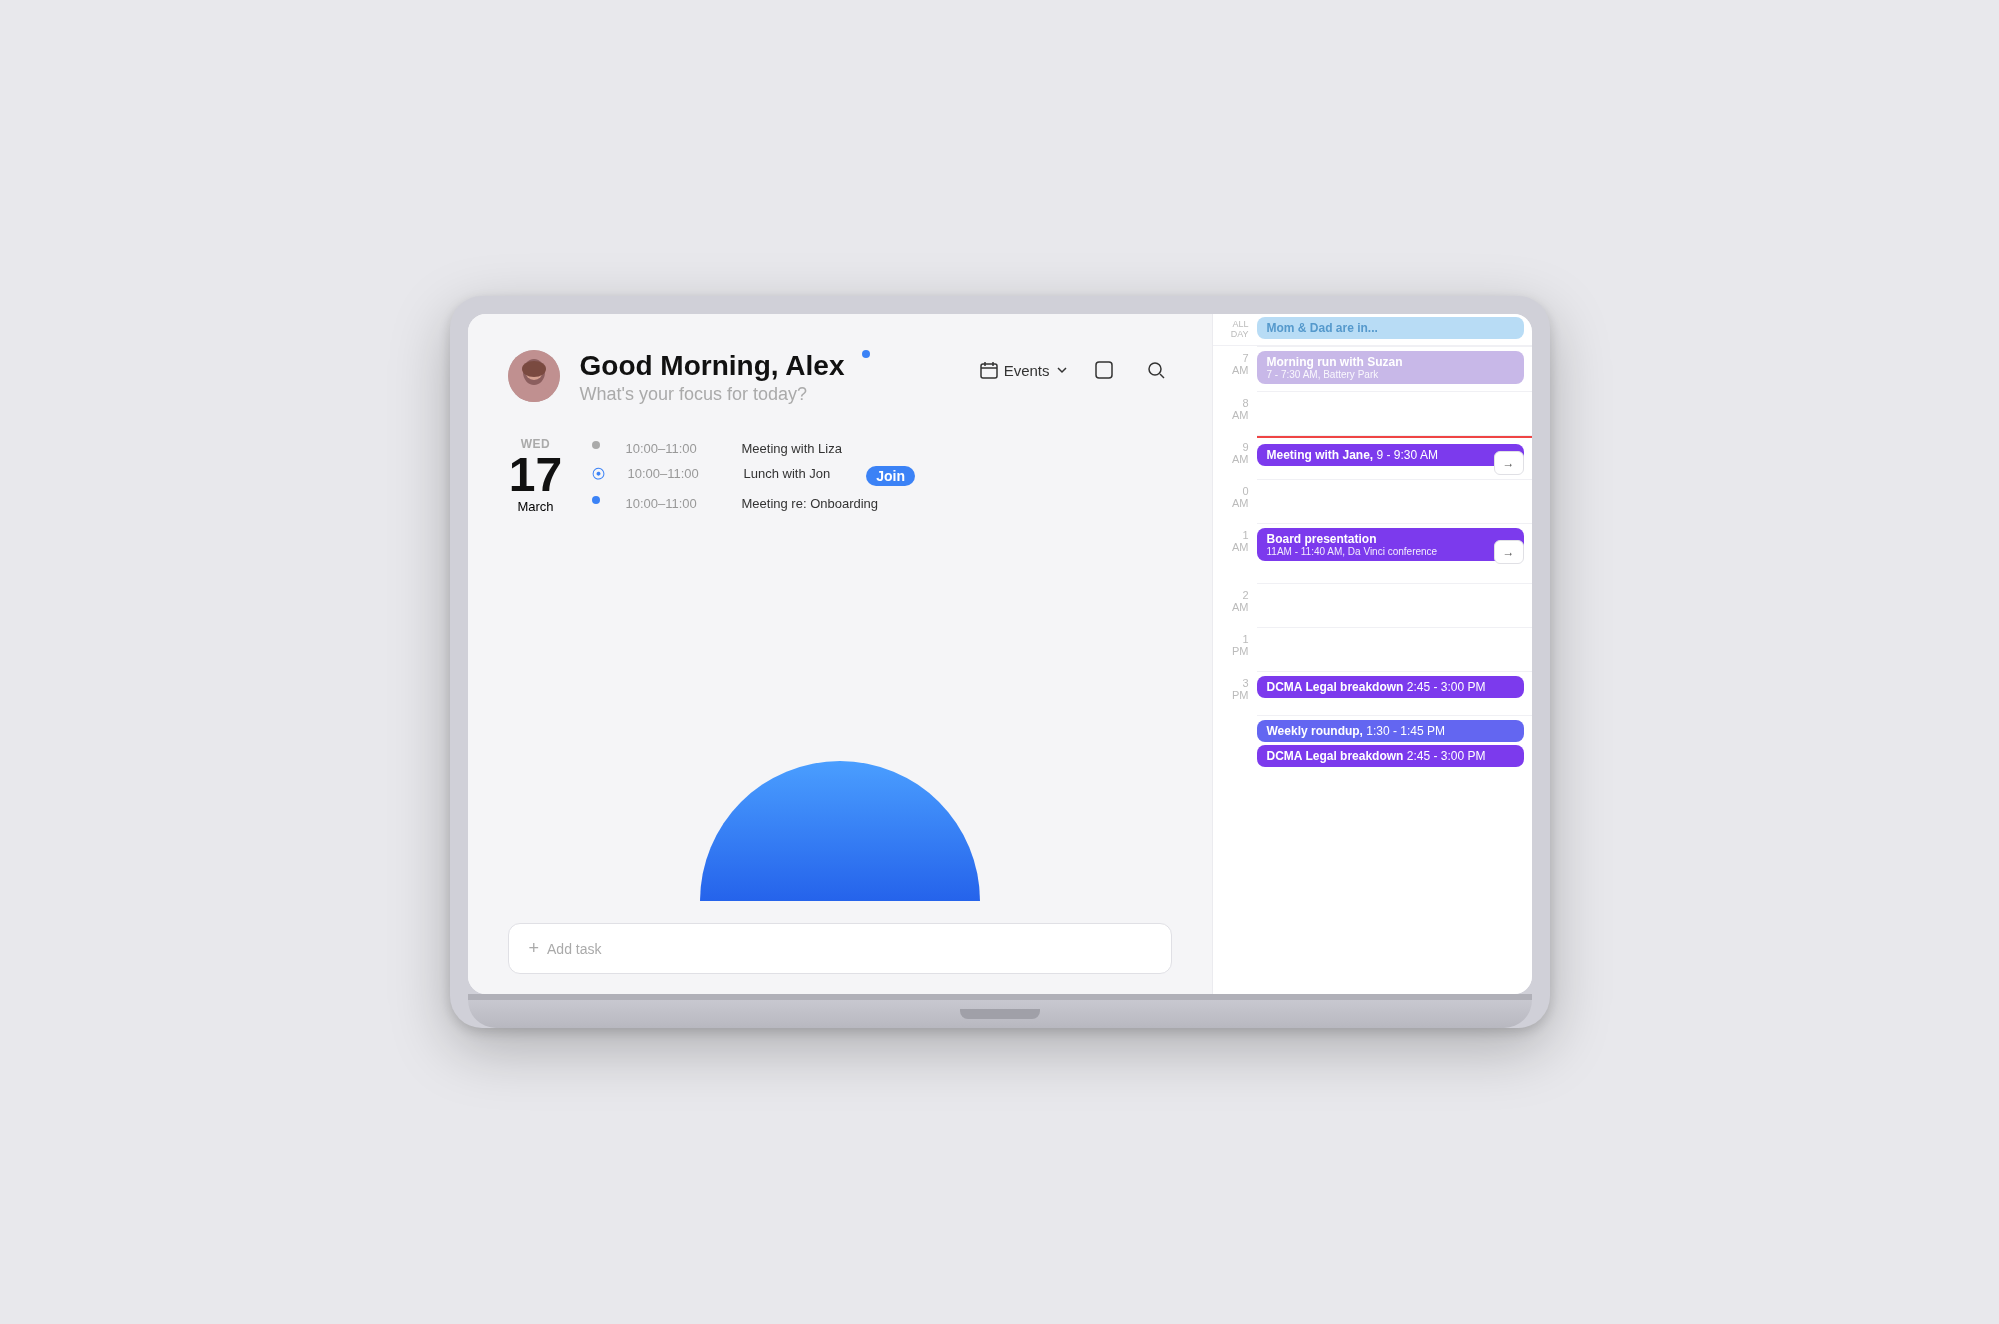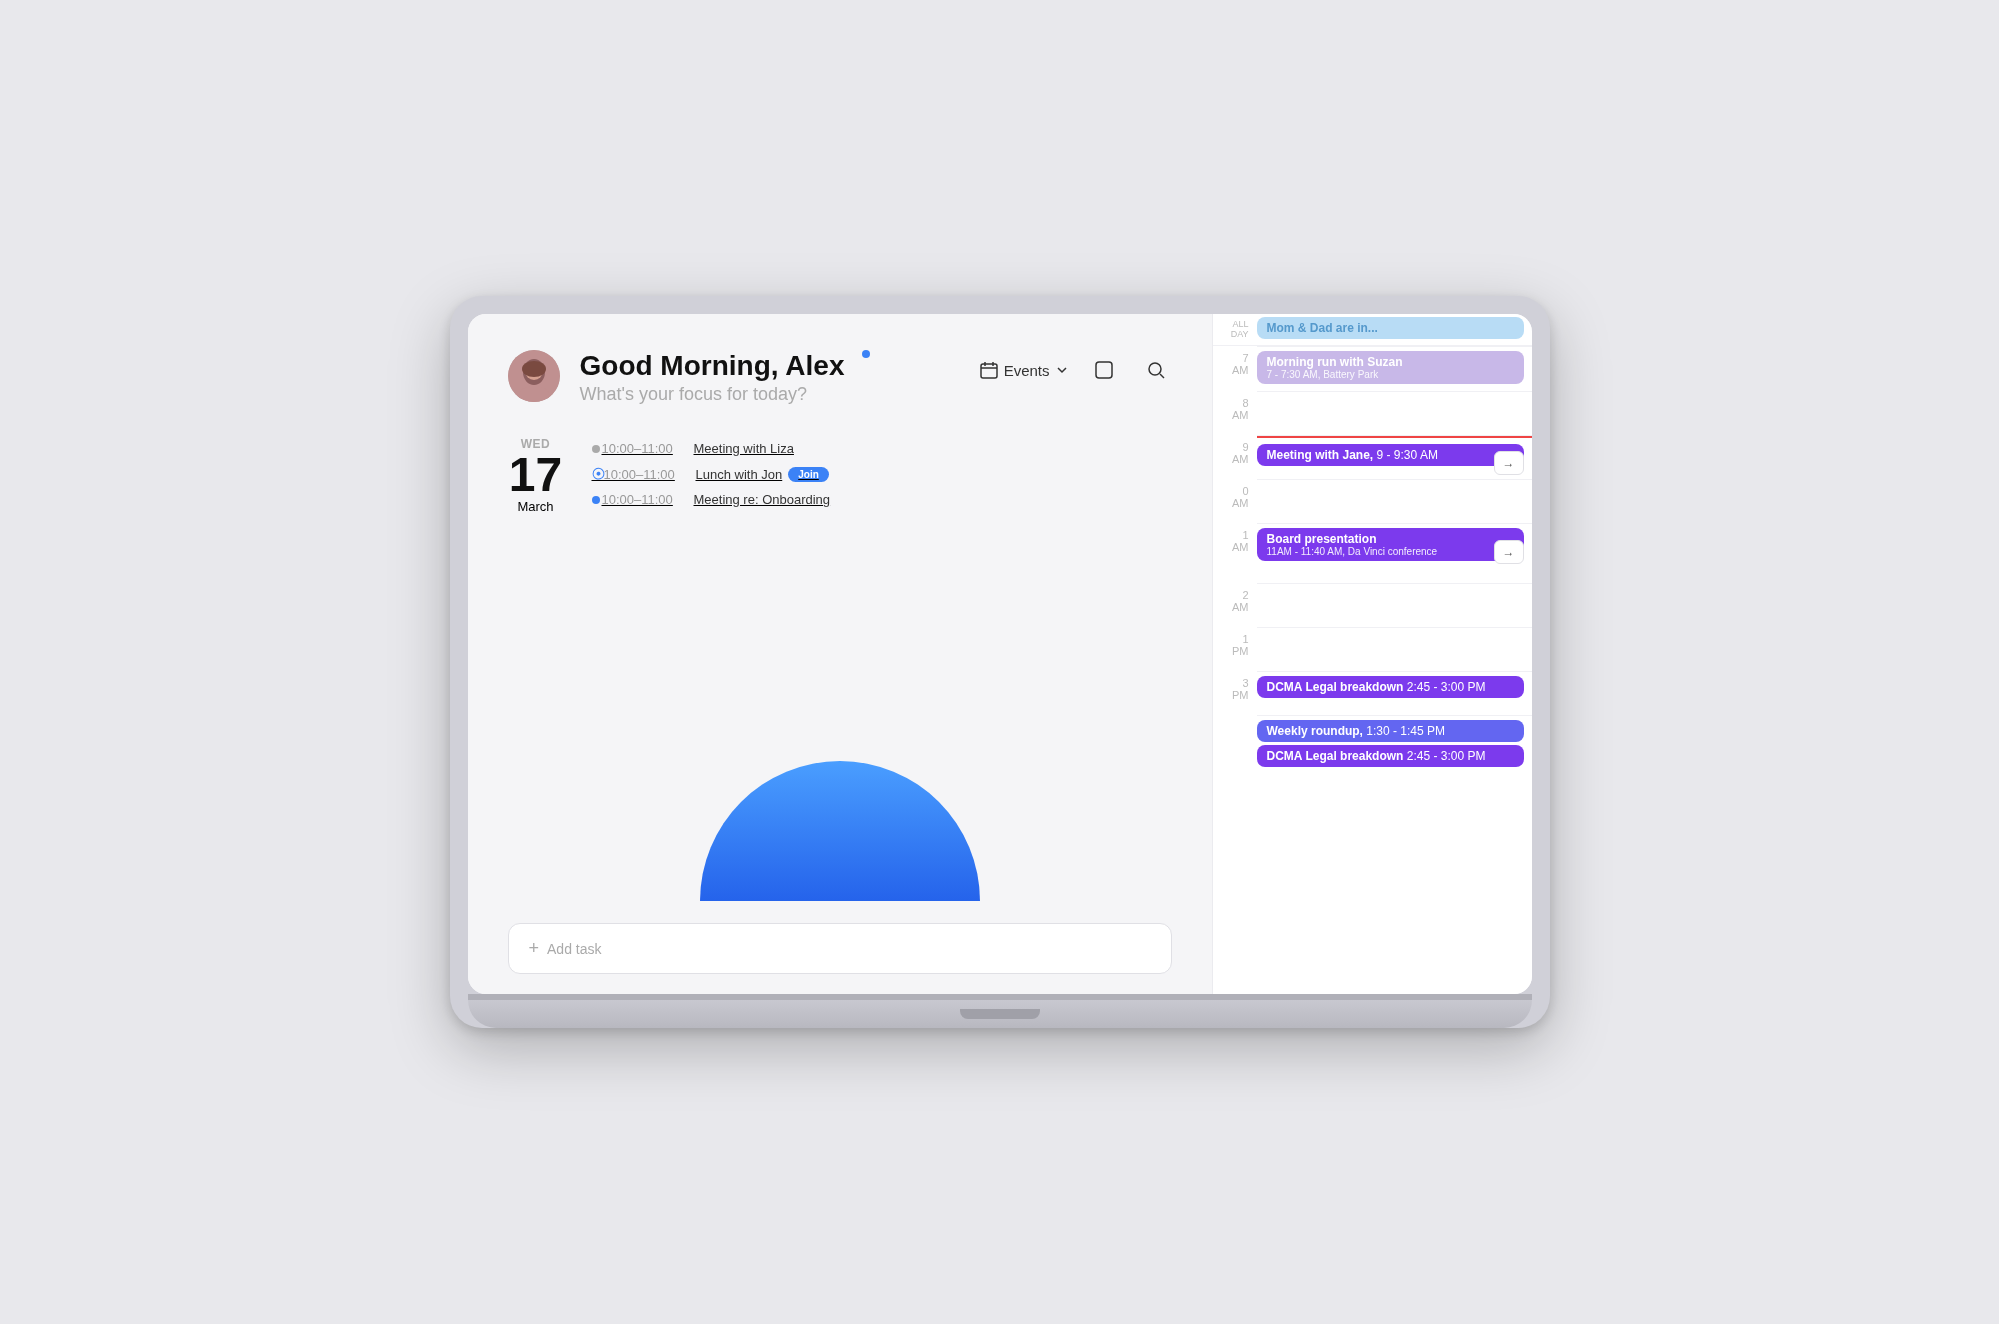--- a/index.html
+++ b/index.html
@@ -154,23 +154,22 @@
       font-weight: 400;
     }
     .events-list {
       display: flex;
       flex-direction: column;
       gap: 10px;
       padding-top: 4px;
     }
     .event-item {
       display: flex;
-      align-items: center;
-      gap: 2px;
-      text-decoration: underline;
+      align-items: flex-start;
+      gap: 26px;
     }
     .event-dot {
       width: 8px;
       height: 8px;
       border-radius: 50%;
       flex-shrink: 0;
     }
     .event-dot.blue { background: #3b82f6; }
     .event-dot.gray { background: #aaa; }
     .event-time {
@@ -179,24 +178,24 @@
       min-width: 90px;
     }
     .event-title {
       font-size: 13px;
       color: #333;
       font-weight: 500;
     }
     .join-badge {
       background: #3b82f6;
       color: white;
-      font-size: 10px;
+      font-size: 14px;
       padding: 2px 10px;
       border-radius: 12px;
-      margin-left: 4px;
+      margin-left: 10px;
       font-weight: 600;
     }
     .live-icon {
       color: #3b82f6;
       font-size: 14px;
       margin-right: -4px;
     }
 
     
     .chart-area {

